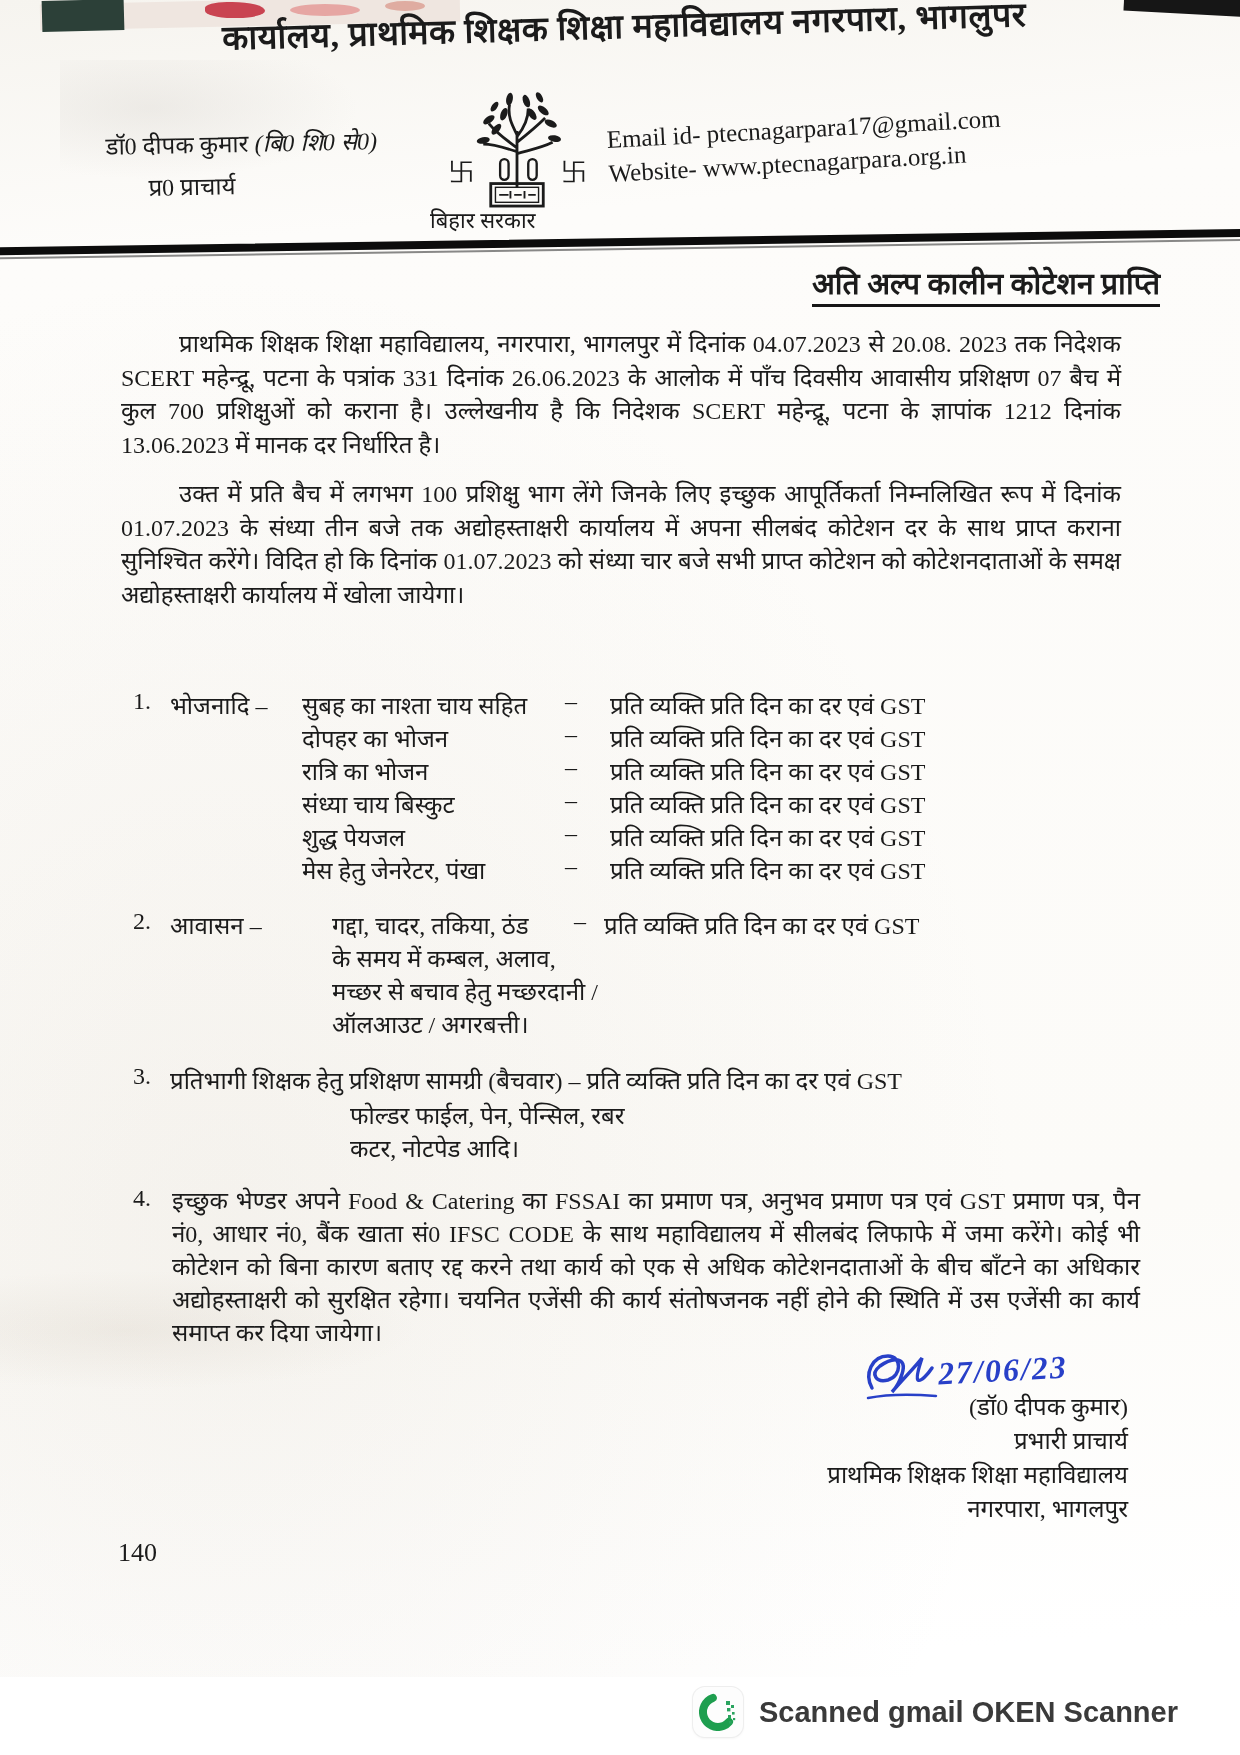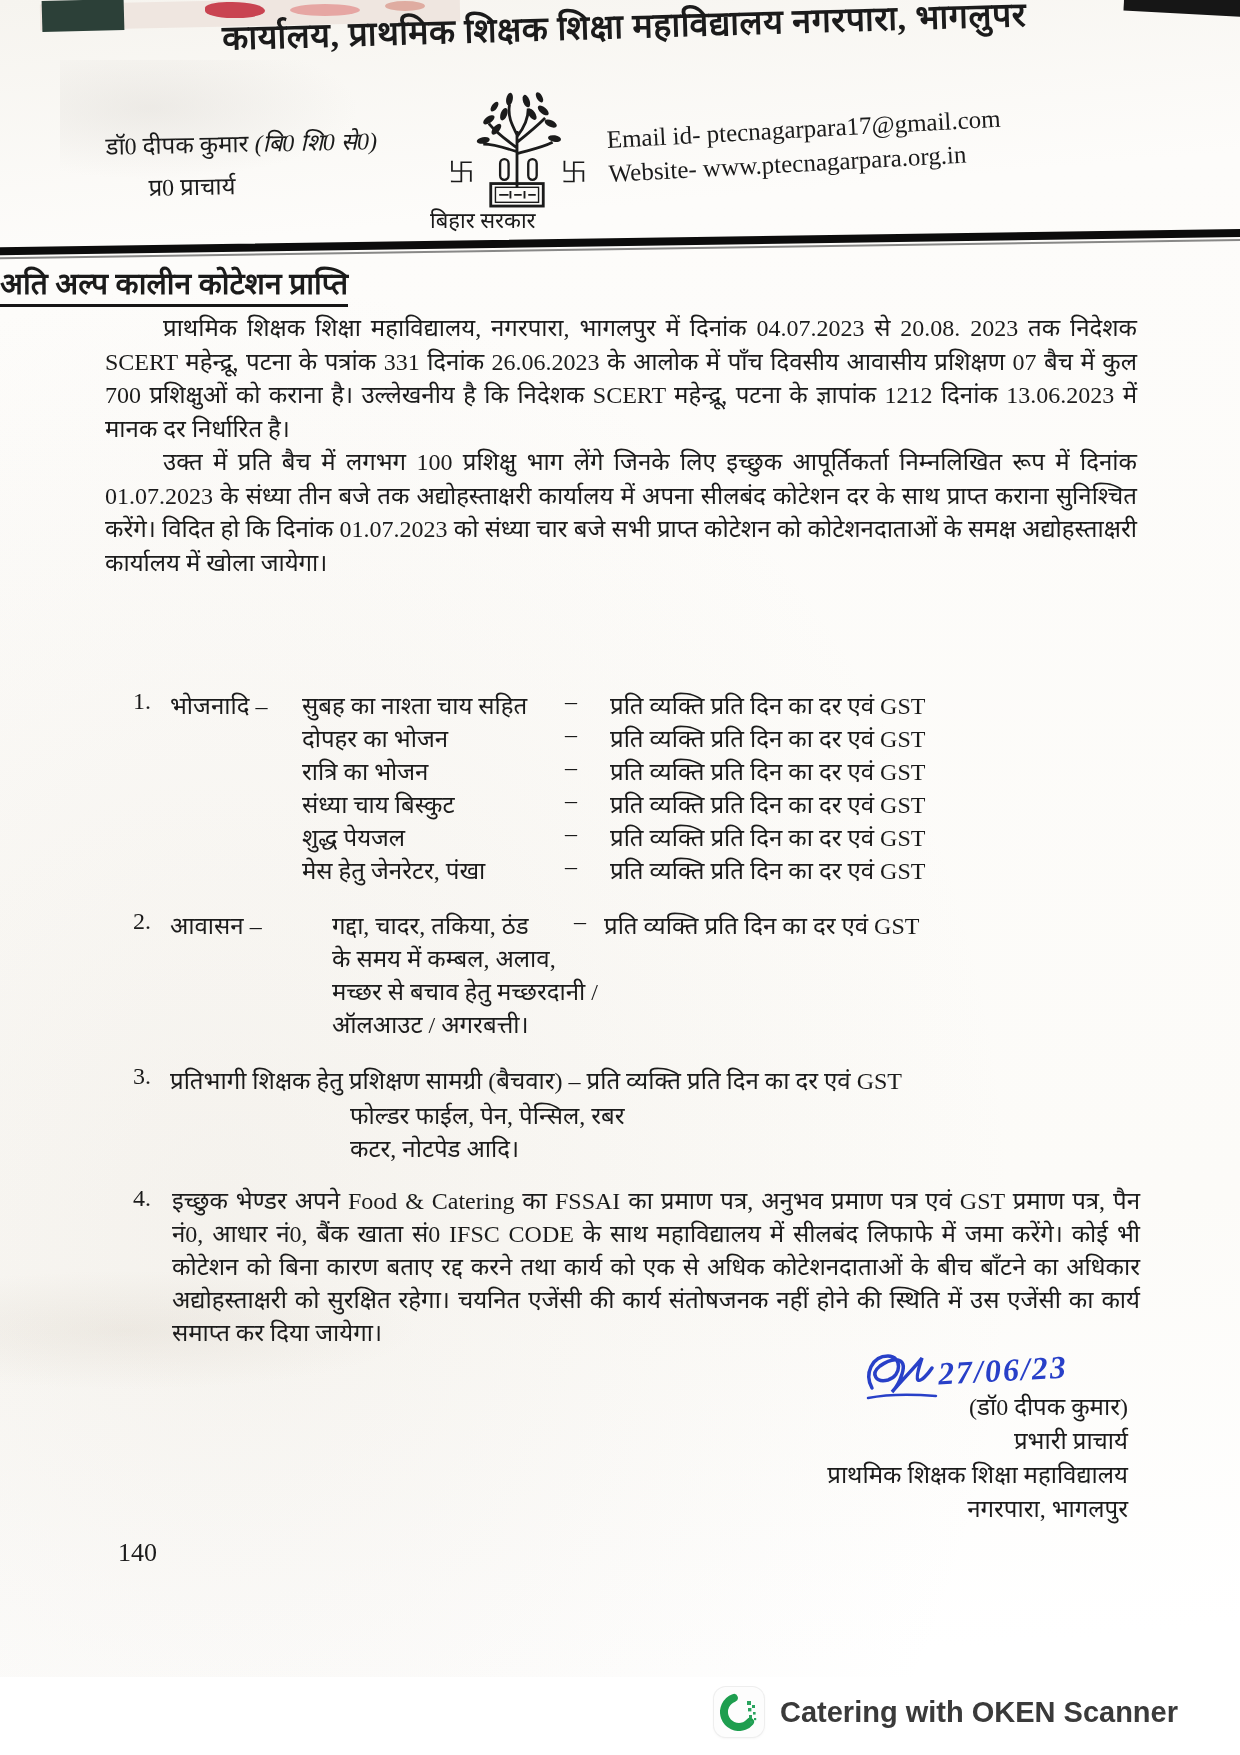--- a/index.html
+++ b/index.html
@@ -36,27 +36,27 @@
   .emblem{position:absolute;left:442px;top:86px;width:150px;height:122px;}
   .emblem-caption{position:absolute;left:430px;top:204px;width:170px;font-size:22px;}
   .contact{position:absolute;left:606px;top:126px;font-size:25px;transform:rotate(-3.1deg);transform-origin:left top;
     font-family:"Liberation Serif","DejaVu Serif",serif;}
   .contact .row{display:block;margin-bottom:6px;}
   
   .divider{position:absolute;left:-10px;top:238px;width:1270px;height:8px;background:#0c0c0c;
     transform:rotate(-.85deg);border-radius:4px 2px 2px 4px;}
   .divider:after{content:"";position:absolute;left:0;top:10px;width:100%;height:2px;background:rgba(40,40,40,.55);}
   
-  .doc-title{position:absolute;left:0;top:262px;width:1160px;text-align:left;
+  .doc-title{position:absolute;left:0;top:262px;width:1160px;text-align:right;
     font-size:30px;font-weight:bold;}
   .doc-title span{border-bottom:3px solid #161616;padding-bottom:4px;}
   
   .body-text{position:absolute;left:105px;top:312px;width:1032px;font-size:24px;line-height:33.5px;
     text-align:justify;}
-  .body-text p{margin:0;text-indent:58px;}
+  .body-text p{margin:16px;text-indent:58px;}
   
   .lrow{position:absolute;left:0;top:0;width:1240px;height:34px;font-size:24px;white-space:nowrap;}
   .lrow span{position:absolute;}
   .c-num{left:133px;}
   .c-cat{left:170px;}
   .c-lab1{left:292px;margin-left:10px;}
   .c-lab2{left:332px;}
   .c-lab3{left:350px;}
   .c-dash1{left:565px;}
   .c-rate1{left:610px;}
@@ -237,17 +237,17 @@
             <rect x="27" y="8" width="4" height="4"></rect>
             <rect x="32" y="12" width="3" height="3"></rect>
             <rect x="28" y="15" width="3.4" height="3.4"></rect>
             <rect x="33" y="19" width="2.6" height="2.6"></rect>
             <rect x="29" y="22" width="3" height="3"></rect>
             <rect x="34" y="25" width="2.2" height="2.2"></rect>
             <rect x="30" y="28" width="2.6" height="2.6"></rect>
           </g>
         </svg>
       </div>
-      <div class="oken-text">Catering with OKEN Scanner</div>
+      <div class="oken-text">Scanned gmail OKEN Scanner</div>
     </div>
   </div>
 
 </div>
 
 </body></html>

